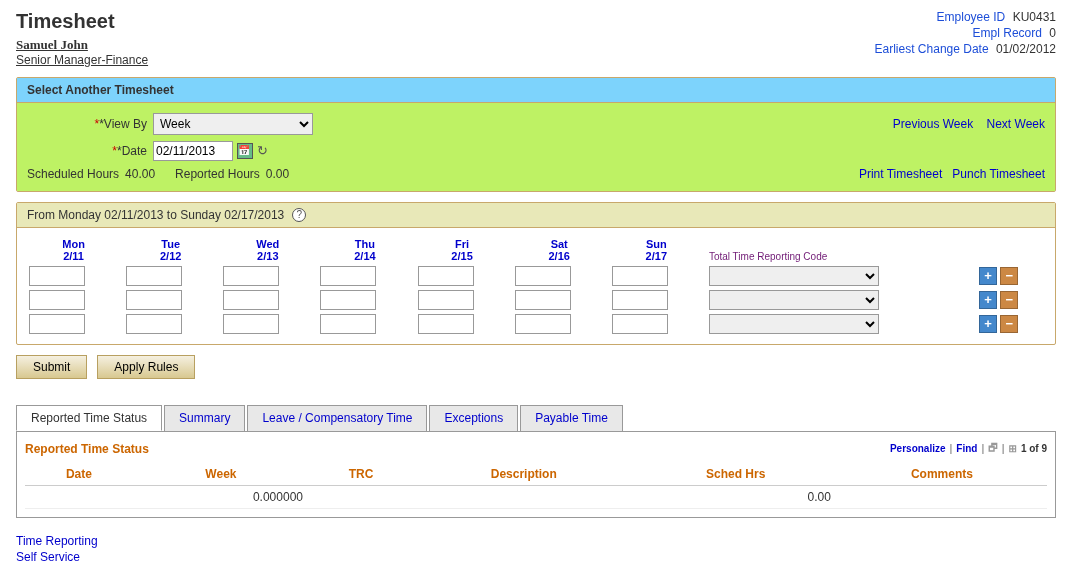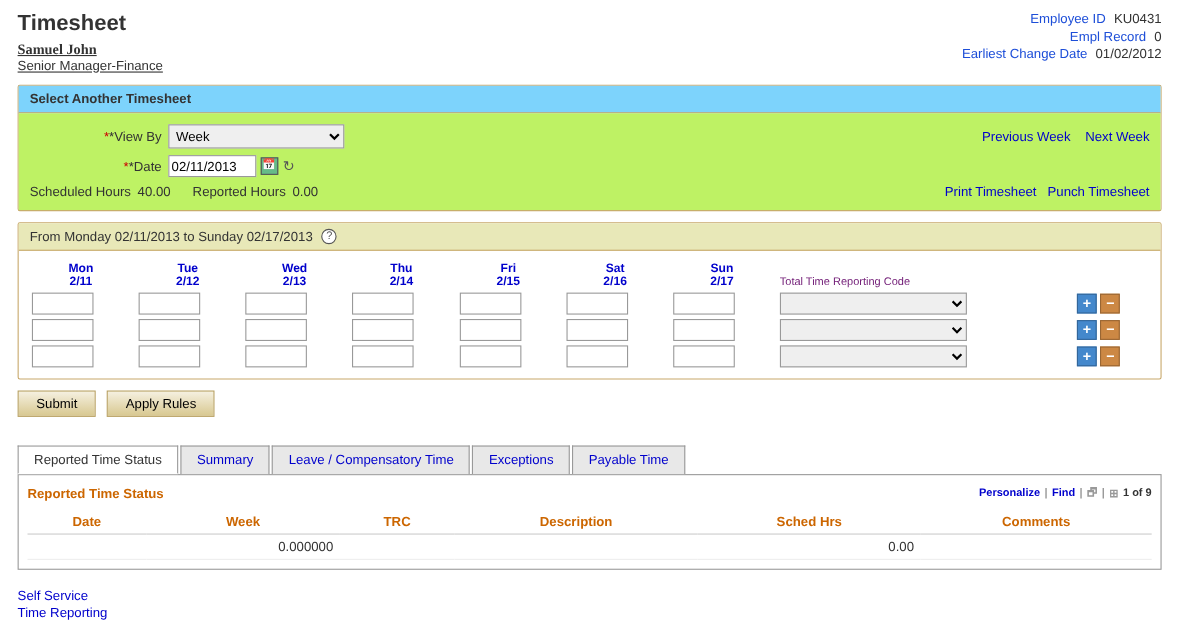--- a/index.html
+++ b/index.html
@@ -264,15 +264,15 @@
           <td></td>
           <td class="right">0.00</td>
           <td></td>
         </tr>
       </tbody>
     </table>
   </div>
 </div>
 
 <div class="footer-links">
+  <a href="#">Time Reporting</a>
   <a href="#">Self Service</a>
-  <a href="#">Time Reporting</a>
 </div>
 
 </body></html>

